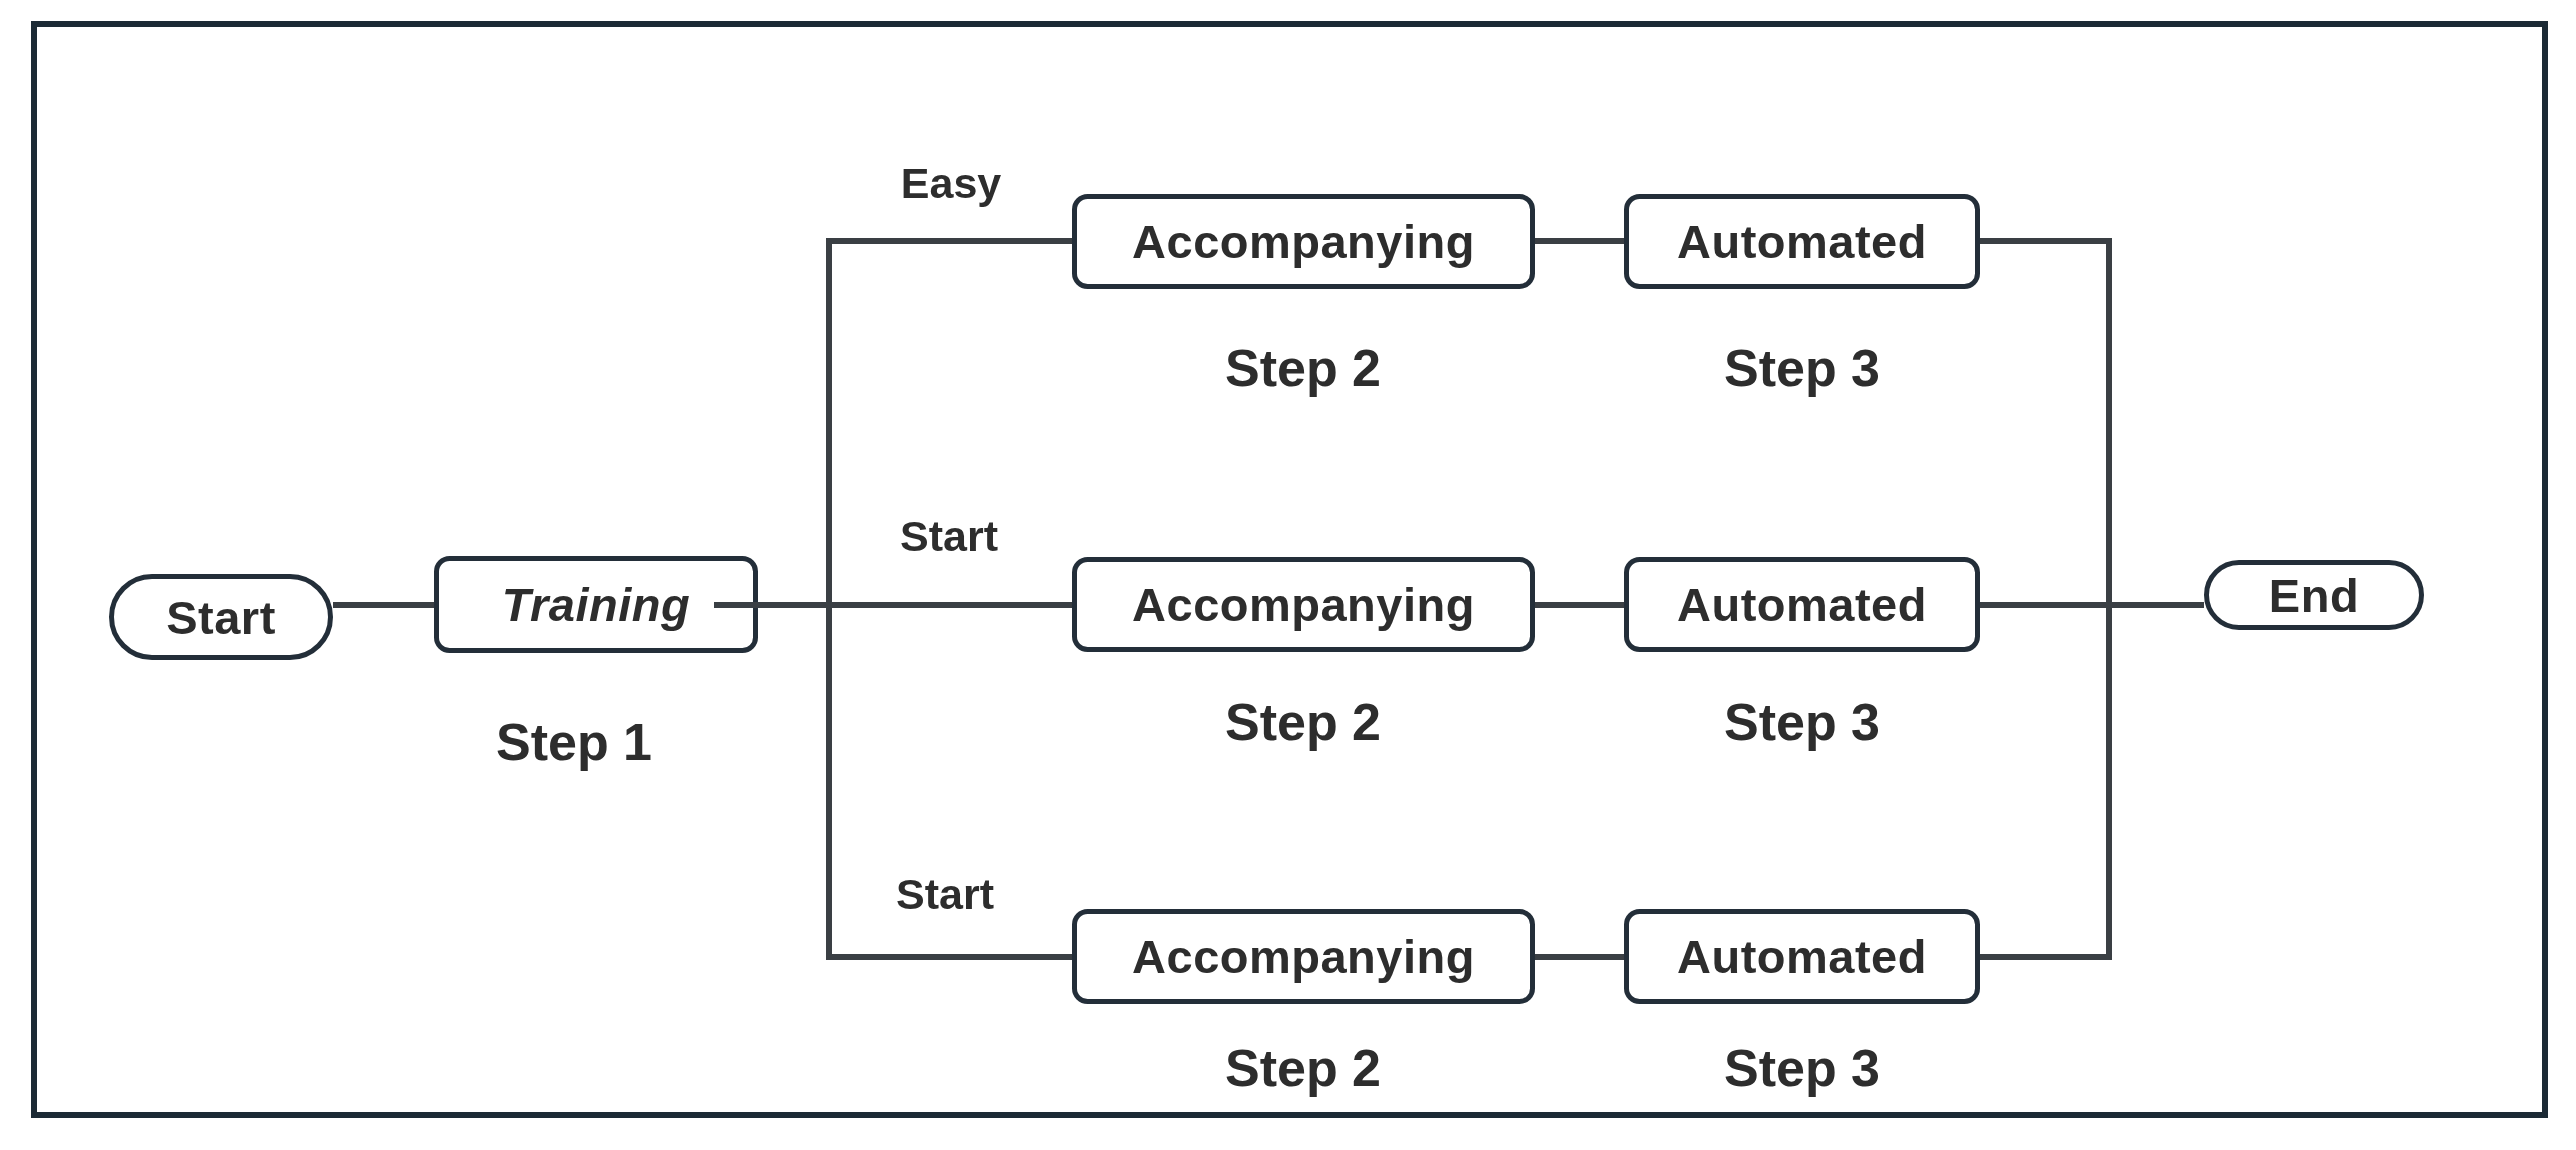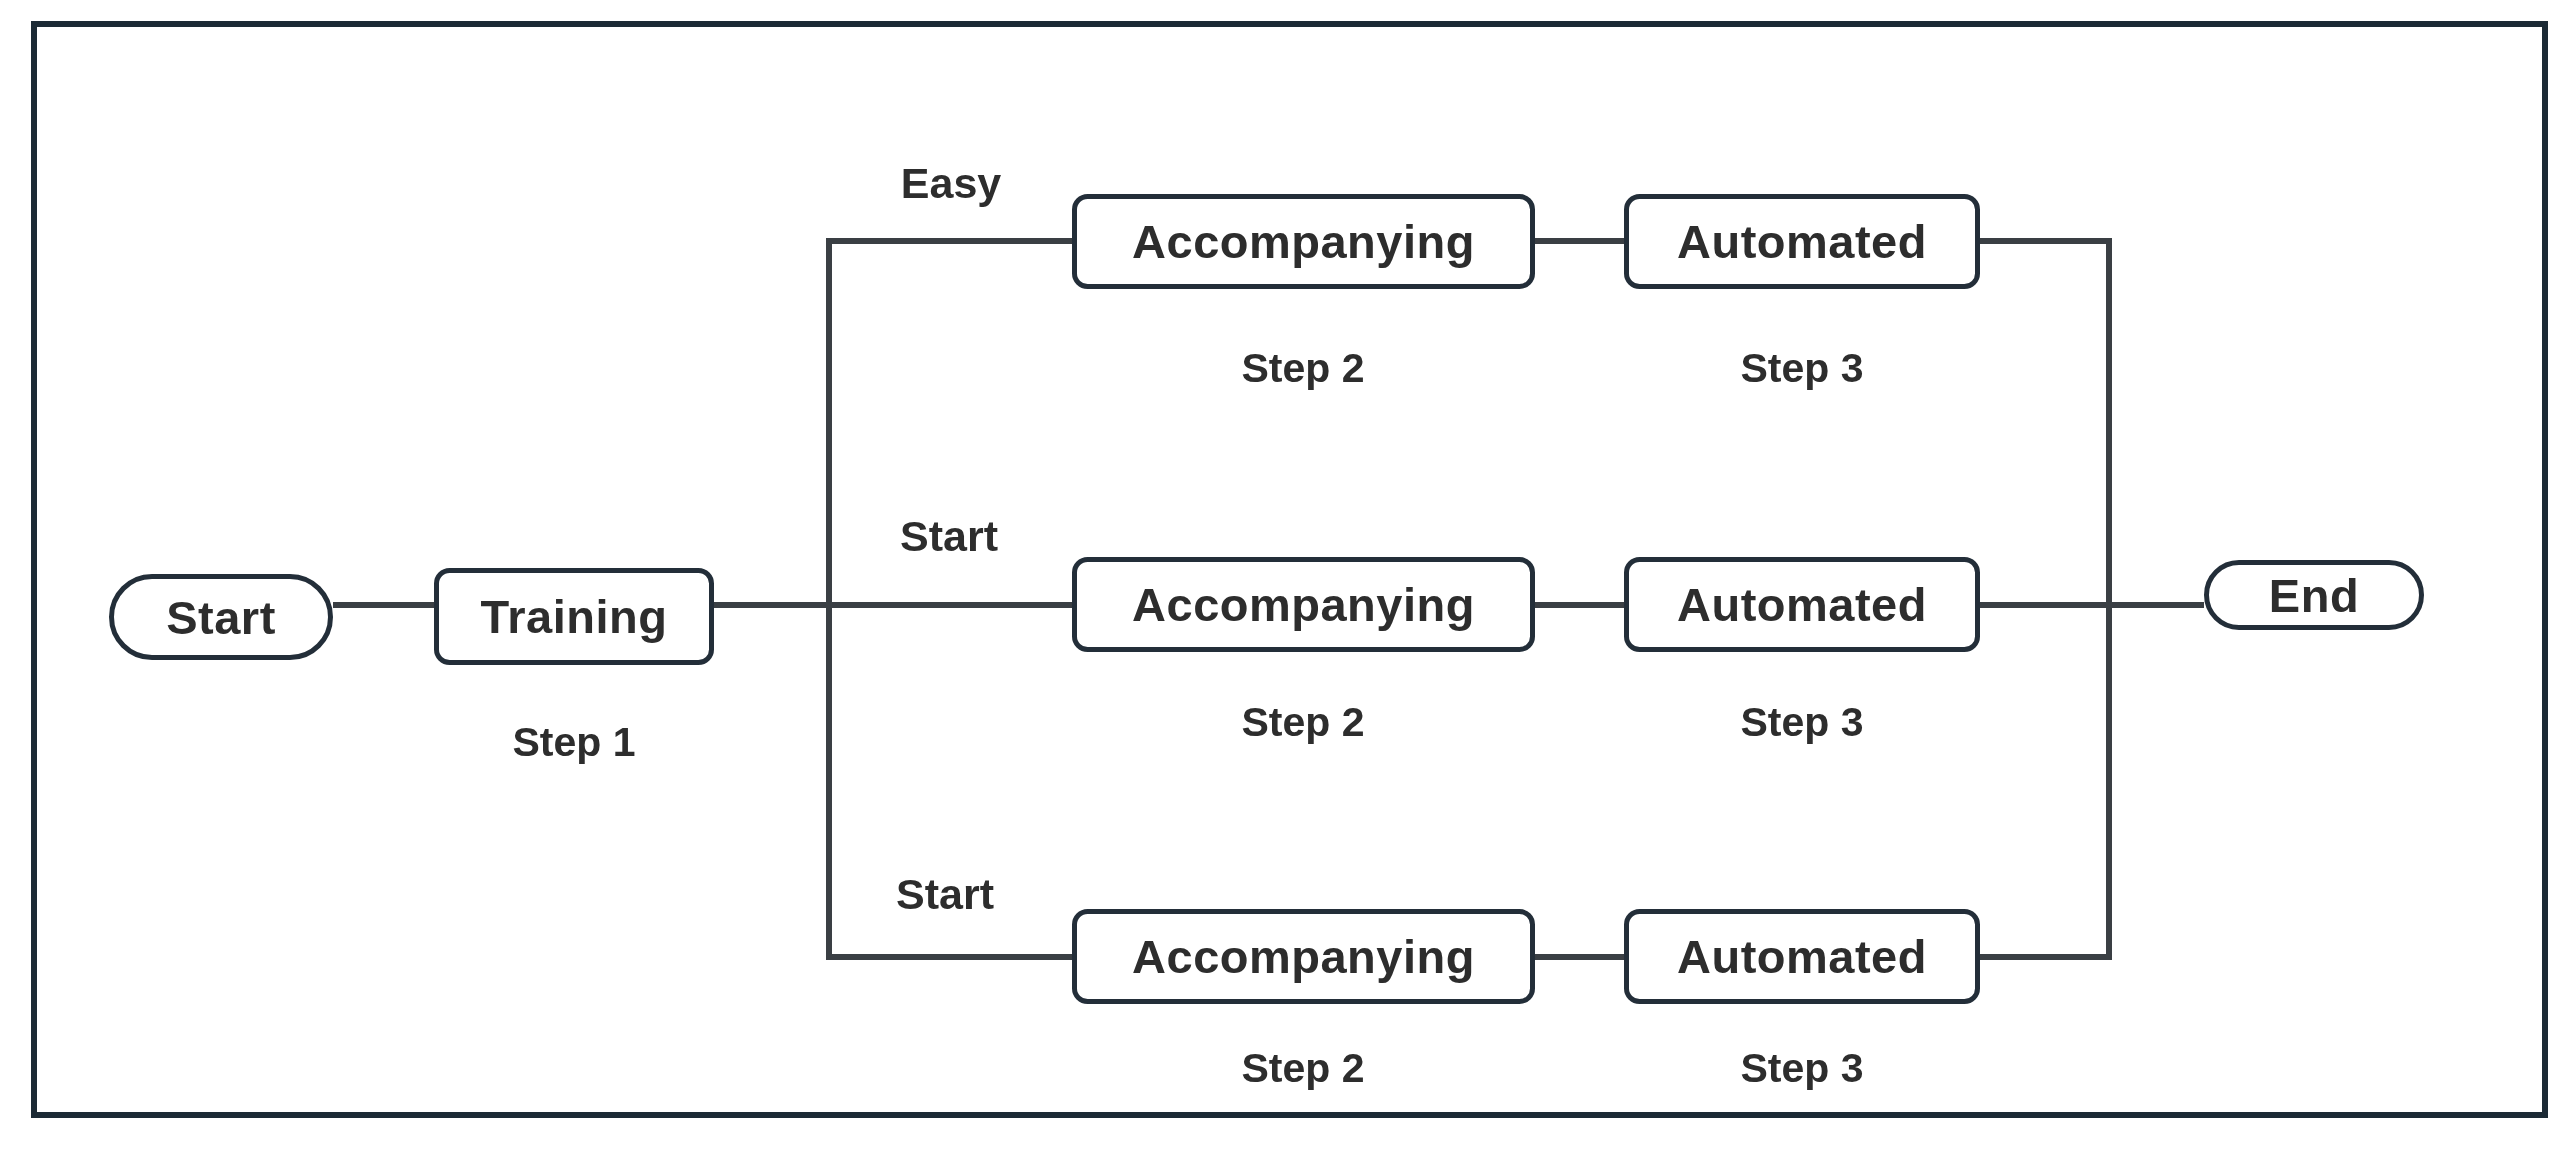--- a/index.html
+++ b/index.html
@@ -45,34 +45,34 @@
     width: 5.8px;
     background: var(--line, #3a3f44);
   }
   .step-label, .branch-label {
     position: absolute;
     transform: translate(-50%, -50%);
     font-weight: bold;
     color: var(--text, #2d2d2d);
     white-space: nowrap;
   }
-  .step-label { font-size: 41px; }
+  .step-label { font-size: 52px; }
   .branch-label { font-size: 43px; }
 </style>
 </head>
 <body>
 
 <div class="canvas">
   <div class="frame"></div>
 
   <div class="node pill" style="left:109px; top:562px; width:224px; height:86px;margin-top:12px;">Start</div>
 
   <div class="hline" style="left:333px; top:602px; width:101px;"></div>
 
-  <div class="node rect" style="left:434px; top:568px; width:280px; height:97px;">Training</div>
+  <div class="node rect" style="left:434px; top:556px; width:324px; height:97px;font-style:italic;">Training</div>
   <div class="step-label" style="left:574px; top:742px;">Step 1</div>
 
   <div class="hline" style="left:714px; top:602px; width:358px;"></div>
 
   <div class="vline" style="left:826px; top:238px; height:722px;"></div>
 
   <div class="branch-label" style="left:943px; top:183px;margin-left:8px;">Easy</div>
   <div class="branch-label" style="left:949px; top:536px;">Start</div>
   <div class="branch-label" style="left:945px; top:894px;">Start</div>
 

